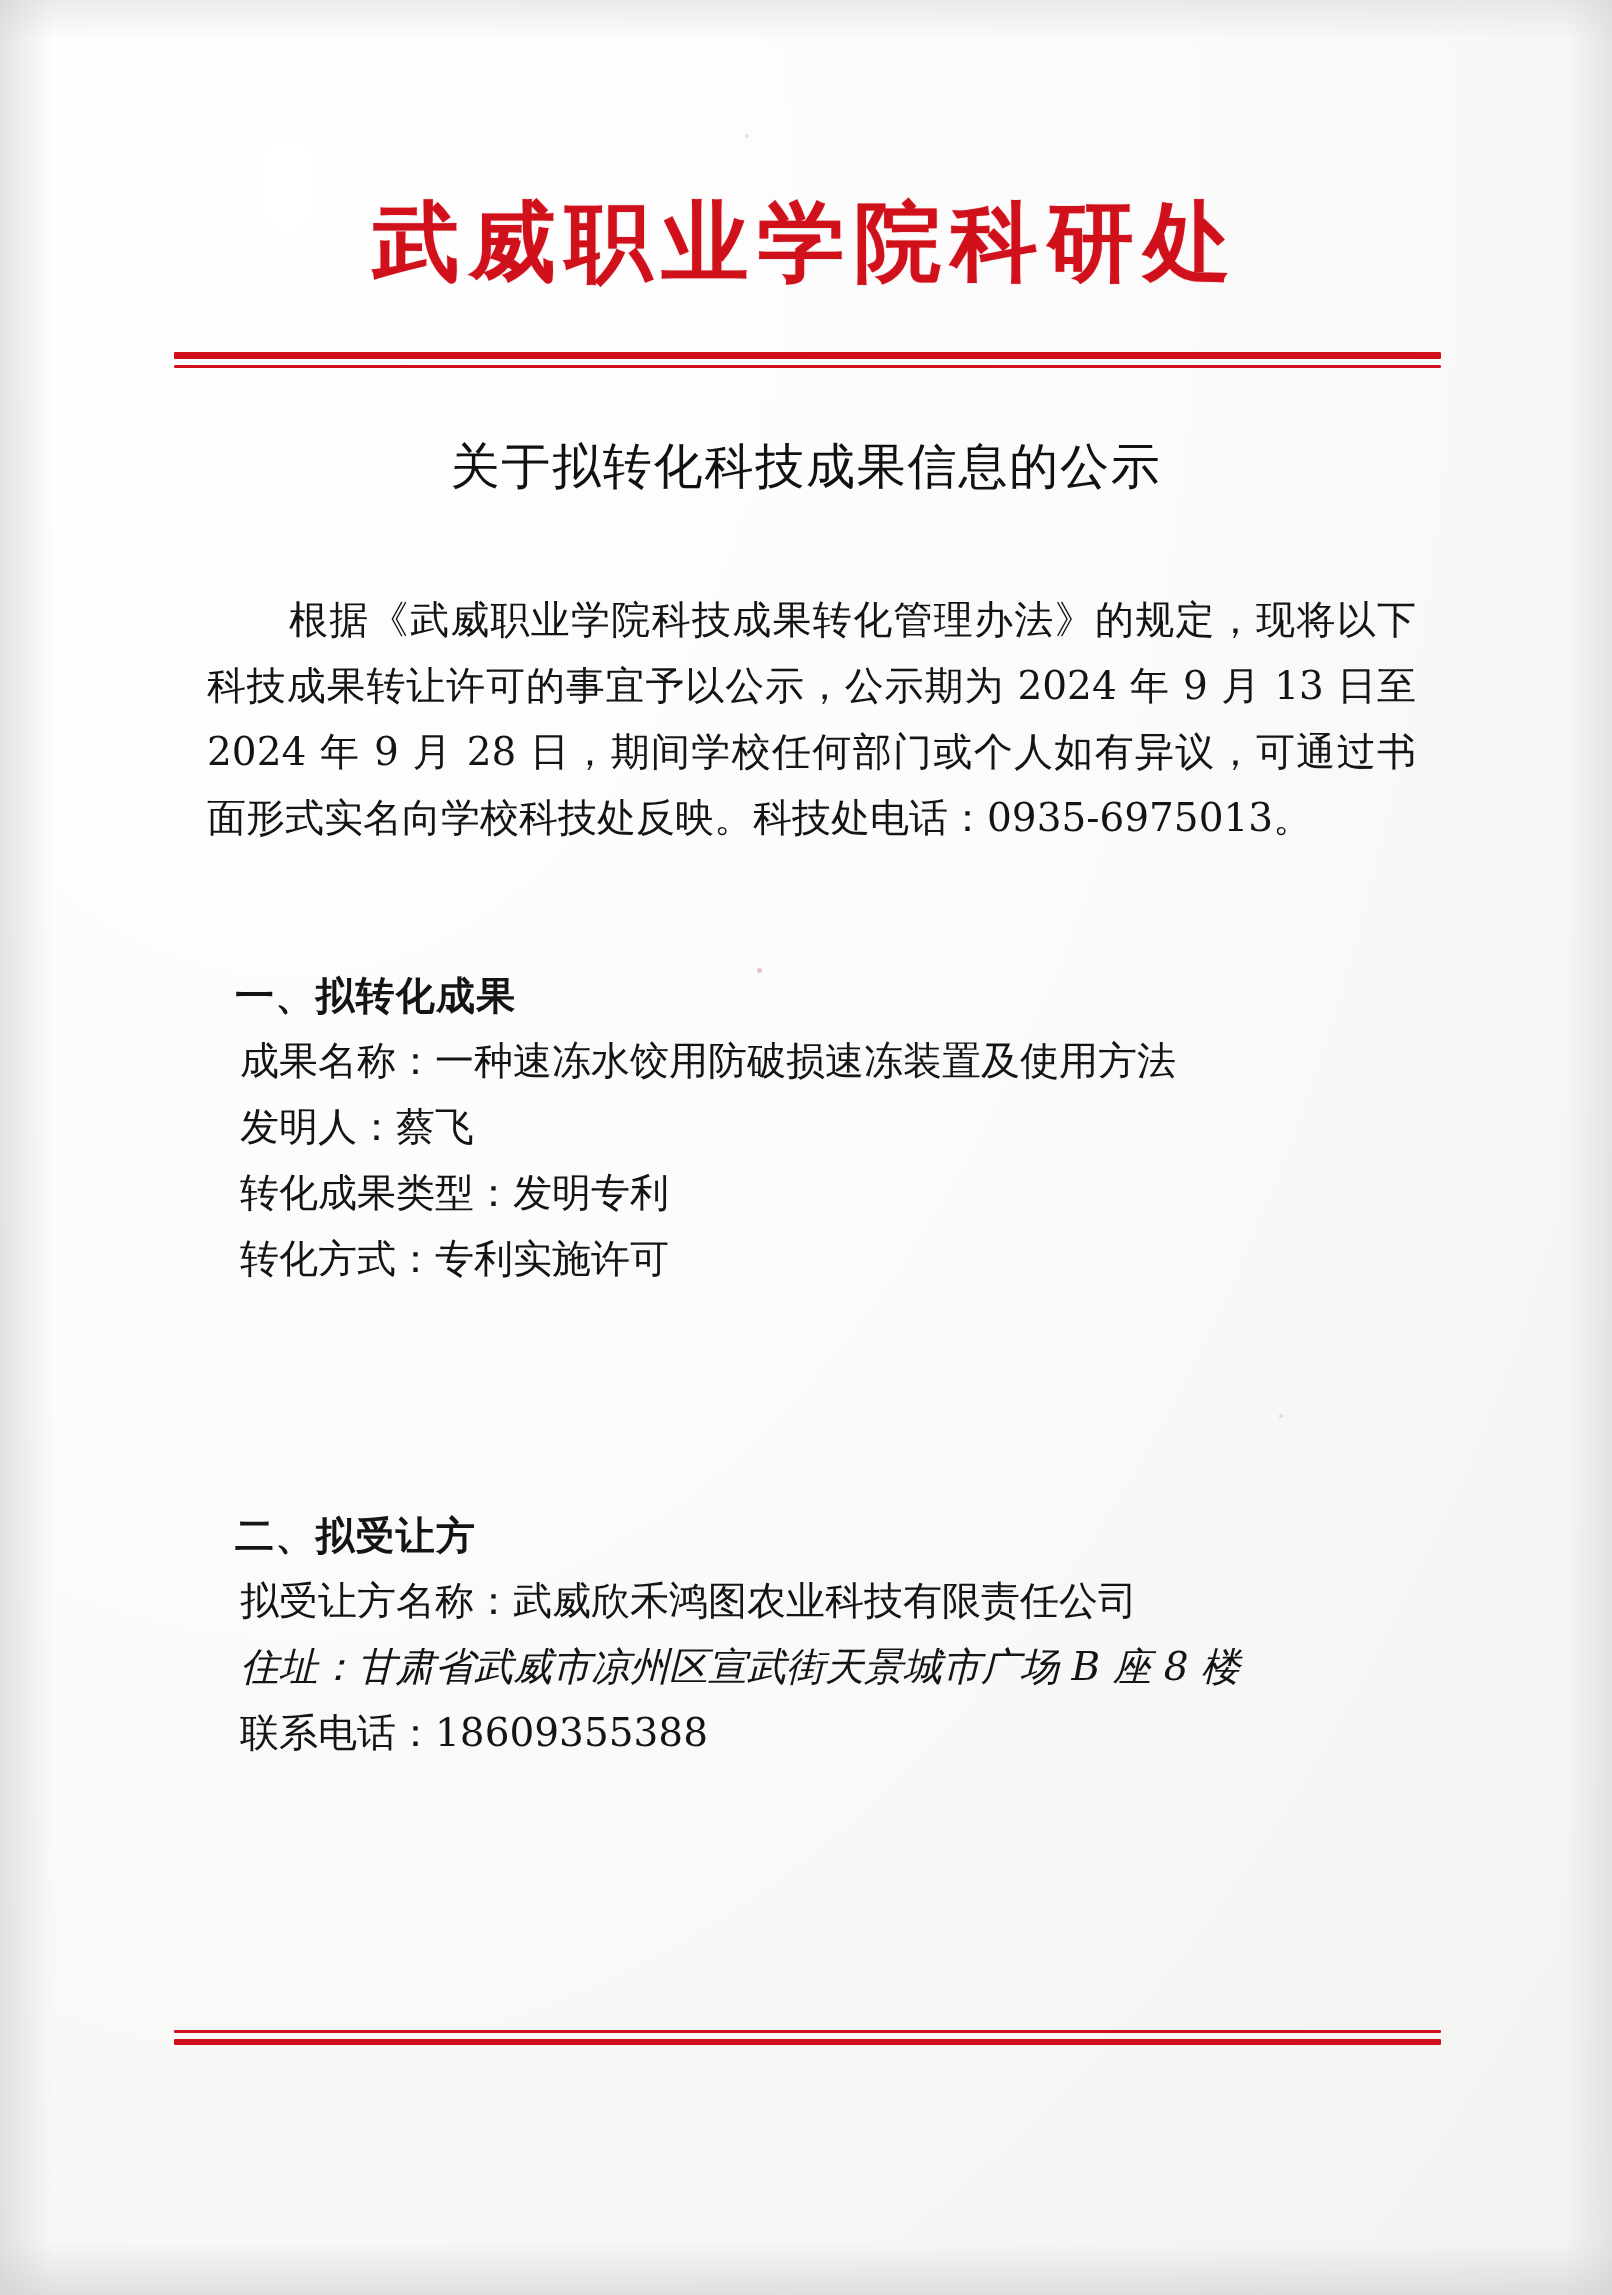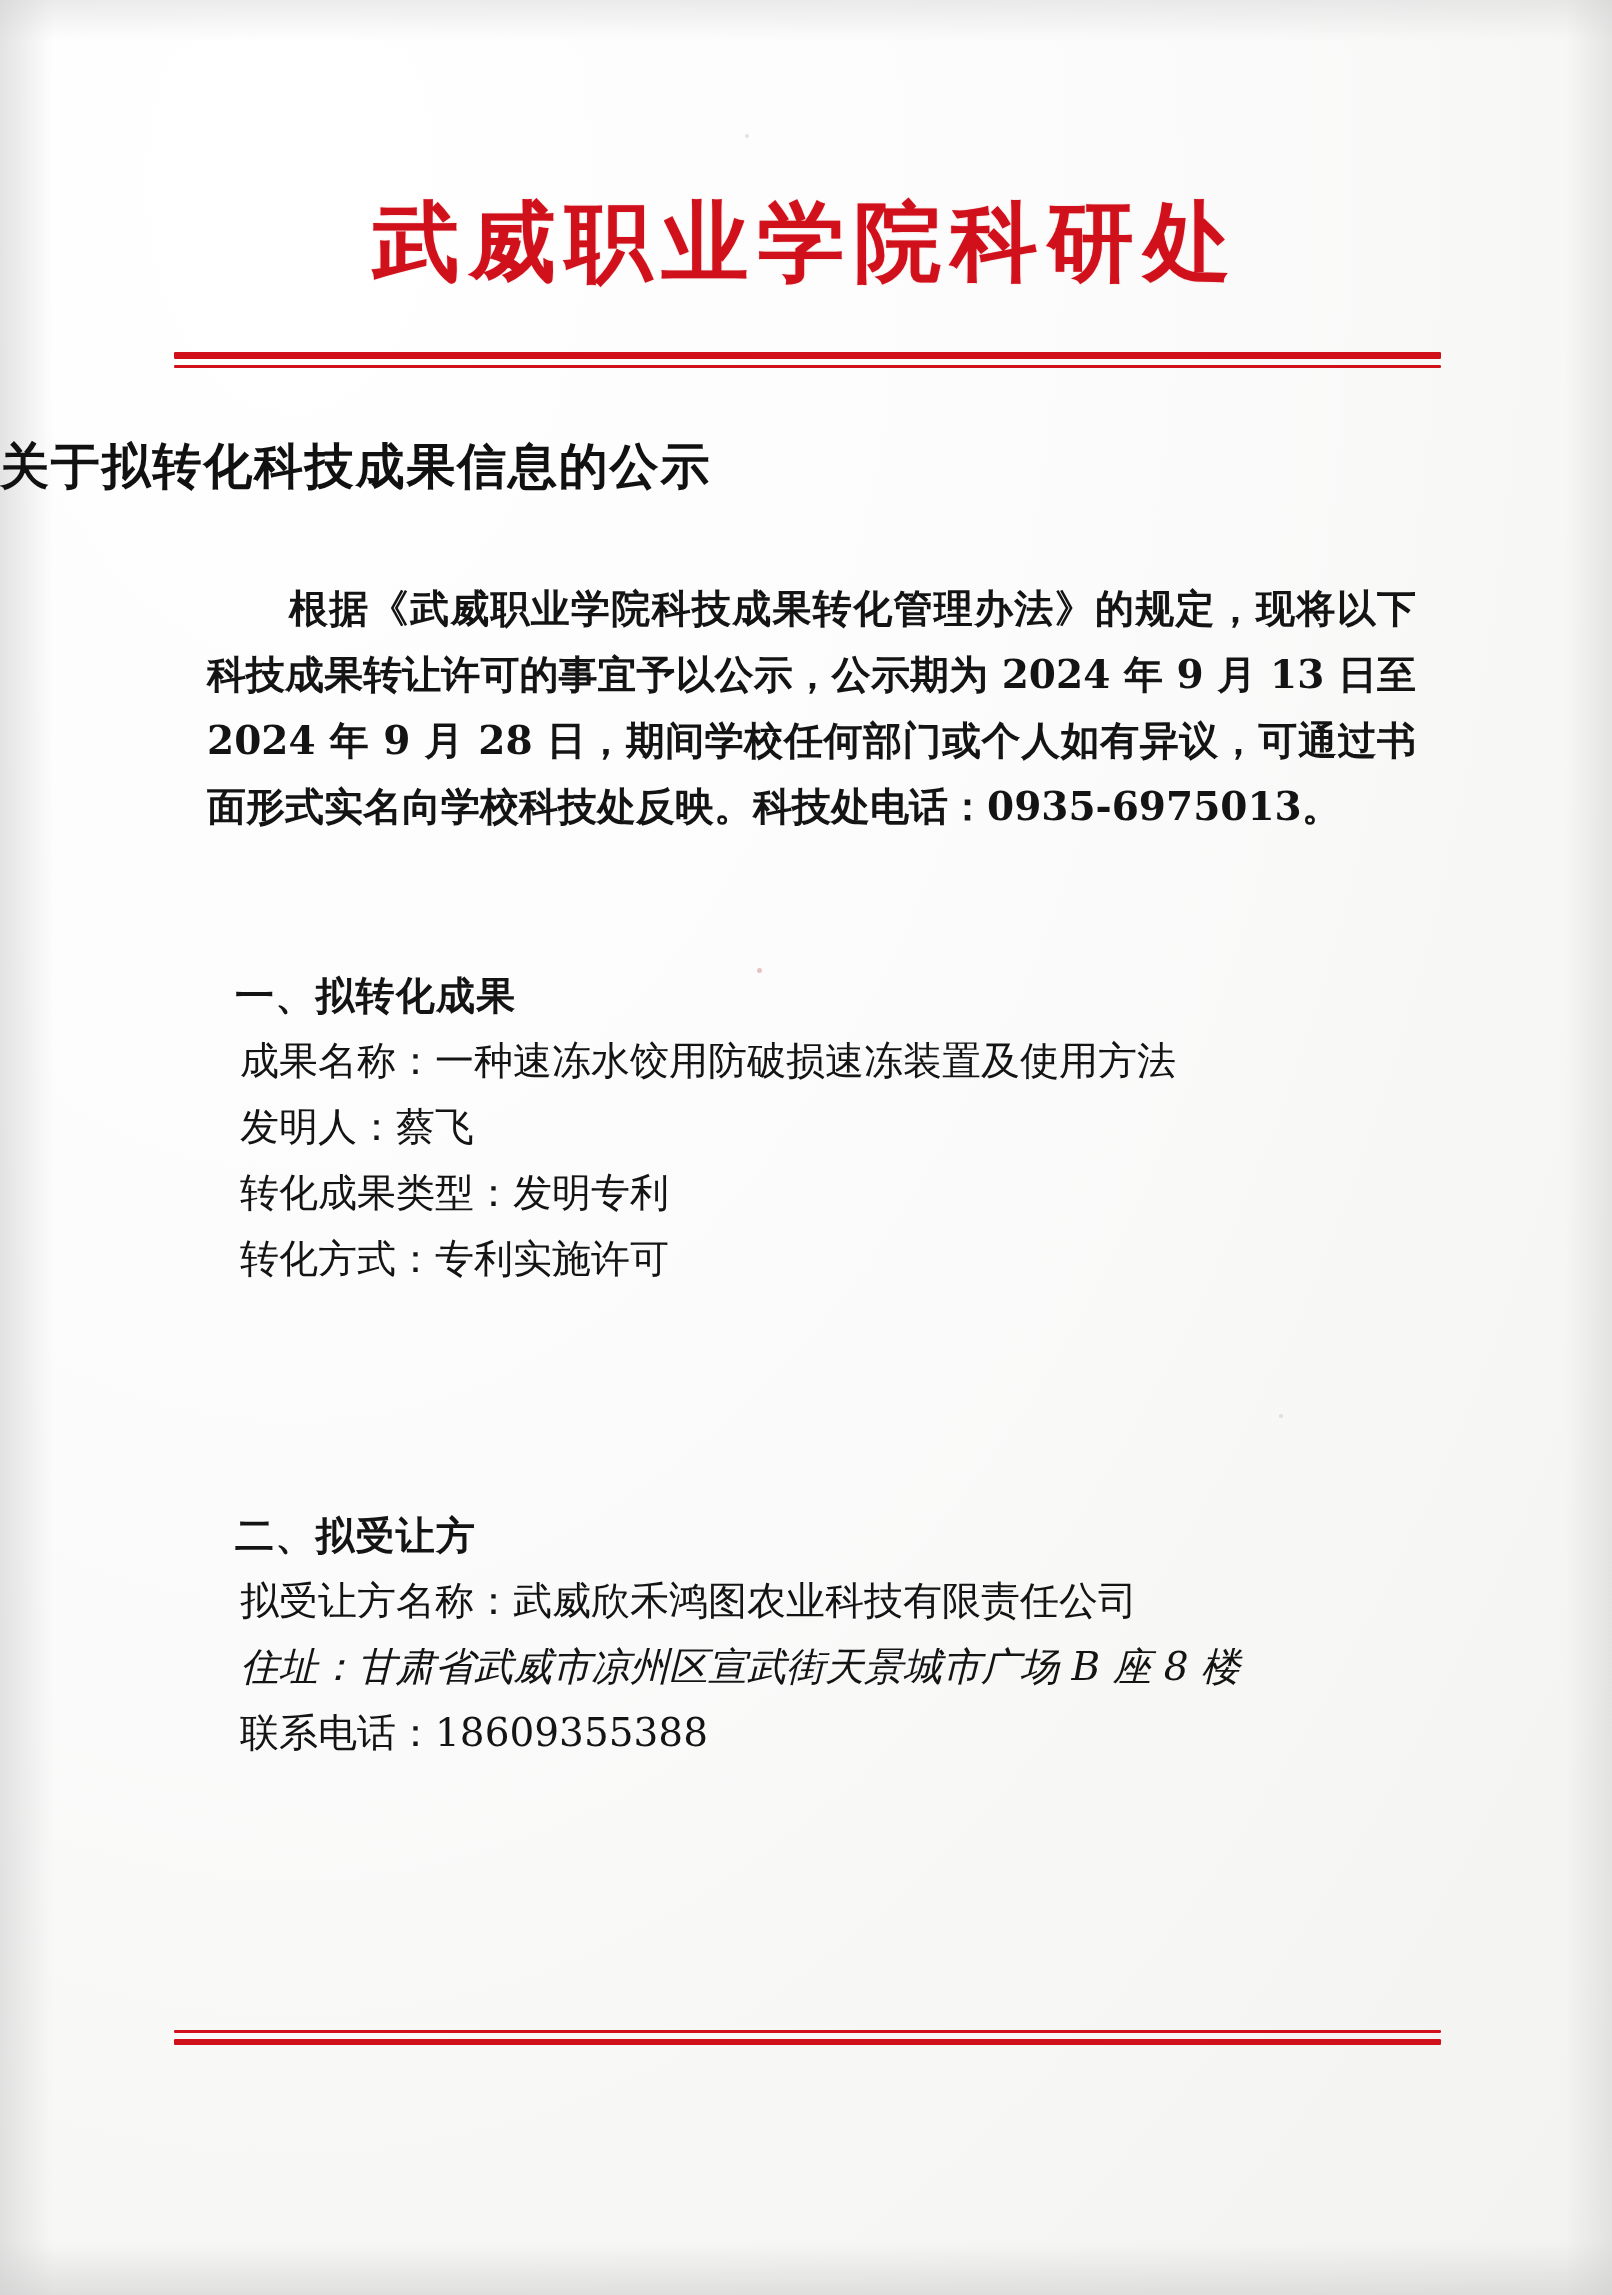--- a/index.html
+++ b/index.html
@@ -80,42 +80,41 @@
     margin-top: 6.5px;
     border-radius: 1.2px;
   }
 
   
   .doc-title {
     position: absolute;
     left: 0;
     top: 434px;
     width: 1612px;
-    text-align: left;
-    font-weight: bold;
+    text-align: center;
+    font-weight: normal;
     font-size: 49px;
     letter-spacing: 1.8px;
     color: #111;
   }
 
   .block {
     position: absolute;
     left: 207px;
     width: 1209px;
     font-size: 39px;
     line-height: 66px;
     color: #141414;
   }
 
   .para {
-    top: 575px;
+    top: 587px;
     text-align: justify;
     text-justify: inter-ideograph;
     text-indent: 82px;
-    font-weight: bold;
   }
 
   .heading {
     font-weight: bold;
     letter-spacing: 1.2px;
   }
 
   .line { white-space: nowrap; }
   .indent1 { padding-left: 33px; }
   .indent-head { padding-left: 28px; }

